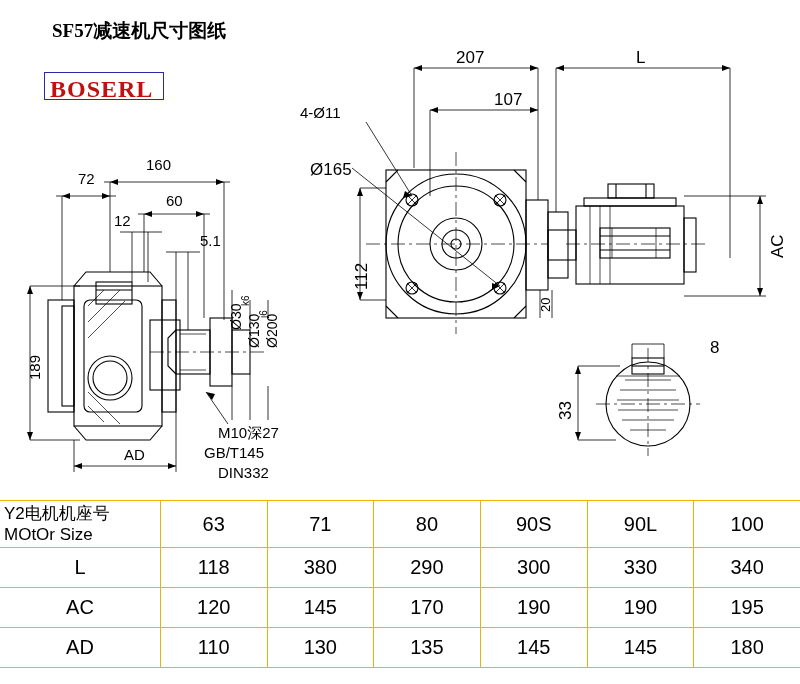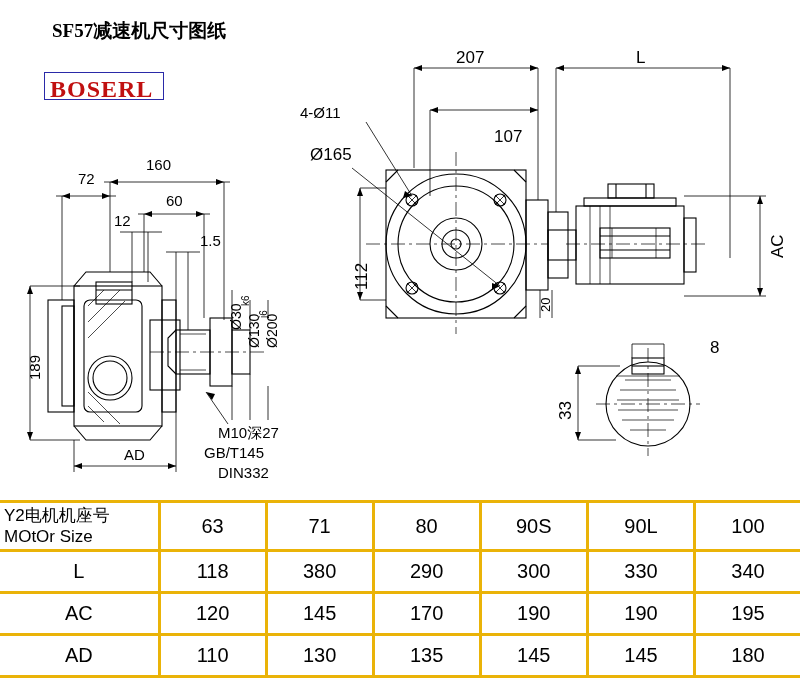--- a/index.html
+++ b/index.html
@@ -64,21 +64,21 @@
   
   table.spec {
     position: absolute;
     left: 0px;
     top: 500px;
     width: 800px;
     border-collapse: collapse;
     font-family: "Liberation Sans", sans-serif;
   }
   table.spec td {
-    border: 3px solid #eab308;
+    border: 1px solid #eab308;
     text-align: center;
     font-size: 20px;
     height: 39px;
     padding: 0;
     margin-left: 12px;
   }
   table.spec td.rowhead {
     width: 172px;
     font-size: 20px;
   }
@@ -326,39 +326,39 @@
         <path d="M578 366 l-3 8 h6 z" fill="#000" stroke="none"></path>
         <path d="M578 440 l-3 -8 h6 z" fill="#000" stroke="none"></path>
       </g>
     </g>
   </svg>
 
   <div class="lbl" style="left:78px; top:170px;">72</div>
   <div class="lbl" style="left:146px; top:156px;">160</div>
   <div class="lbl" style="left:166px; top:192px;">60</div>
   <div class="lbl" style="left:114px; top:212px;">12</div>
-  <div class="lbl" style="left:200px; top:232px;">1.5</div>
+  <div class="lbl" style="left:200px; top:232px;">5.1</div>
   <div class="lbl rot90" style="left:26px; top:380px;">189</div>
   <div class="lbl" style="left:124px; top:446px;">AD</div>
 
   <div class="lbl rot90" style="left:228px; top:330px; font-size:14px;">Ø30</div>
   <div class="lbl rot90" style="left:240px; top:306px; font-size:10px;">k6</div>
   <div class="lbl rot90" style="left:246px; top:348px; font-size:14px;">Ø130</div>
   <div class="lbl rot90" style="left:258px; top:318px; font-size:10px;">j6</div>
   <div class="lbl rot90" style="left:264px; top:348px; font-size:14px;">Ø200</div>
 
   <div class="lbl" style="left:218px; top:424px;">M10深27</div>
   <div class="lbl" style="left:204px; top:444px;">GB/T145</div>
   <div class="lbl" style="left:218px; top:464px;">DIN332</div>
 
   <div class="lbl big" style="left:456px; top:48px;">207</div>
   <div class="lbl big" style="left:636px; top:48px;">L</div>
   <div class="lbl" style="left:300px; top:104px;">4-Ø11</div>
-  <div class="lbl big" style="left:494px; top:90px;margin-top:37px;">107</div>
-  <div class="lbl big" style="left:310px; top:145px;">Ø165</div>
+  <div class="lbl big" style="left:494px; top:90px;">107</div>
+  <div class="lbl big" style="left:310px; top:160px;">Ø165</div>
   <div class="lbl big rot90" style="left:352px; top:290px;">112</div>
   <div class="lbl rot90" style="left:538px; top:312px; font-size:13px;">20</div>
   <div class="lbl big rot90" style="left:768px; top:258px;">AC</div>
 
   <div class="lbl big" style="left:710px; top:338px;">8</div>
   <div class="lbl big rot90" style="left:556px; top:420px;">33</div>
 
   <table class="spec">
     <tbody>
       <tr>

